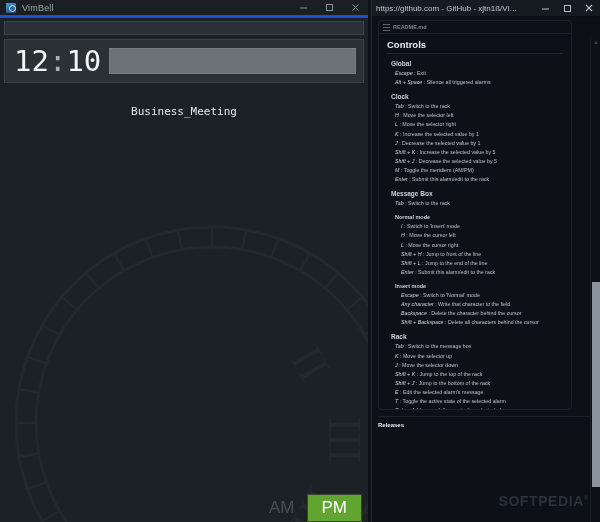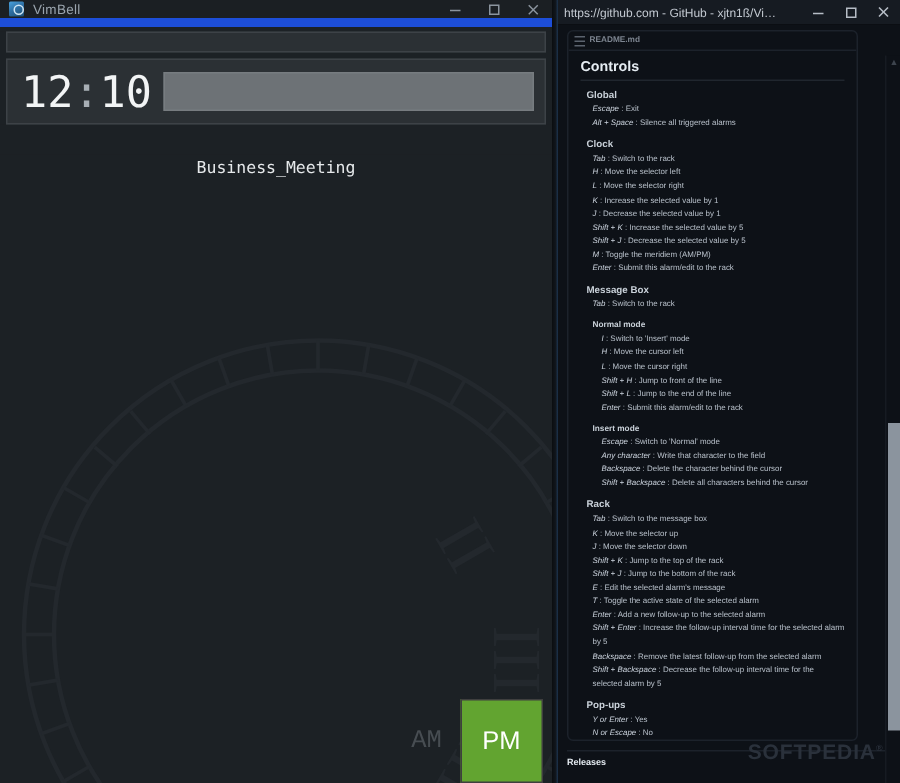--- a/index.html
+++ b/index.html
@@ -15,21 +15,21 @@
   #vimbell {
     position: absolute; left: 0; top: 0;
     width: 368px; height: 522px;
     background: #1c2125;
     overflow: hidden;
   }
   #vimbell-titlebar {
     height: 18px;
     background: #1b1f23;
     display: flex; align-items: center;
-    border-bottom: 6px solid #1d4ed8;
+    border-bottom: 3px solid #1d4ed8;
   }
   .vb-app-icon {
     width: 10px; height: 10px; margin-left: 6px; margin-right: 6px;
     background: linear-gradient(150deg,#4aa3df 0%,#2e6fa3 48%,#1d4e73 100%);
     border-radius: 1px;
     position: relative;
   }
   .vb-app-icon::after {
     content:""; position:absolute; left:2.5px; top:2px;
     width:5px; height:5px; border:1px solid #cfe6f5; border-radius:50%;
@@ -102,28 +102,28 @@
     opacity: 1; pointer-events: none;
   }
 
   
   #vb-meridiem {
     position: absolute; right: 6px; bottom: 3px;
     display: flex; align-items: center; gap: 6px;
   }
   #vb-am {
     font-size: 17px; color: #474d52;
-    font-family: Liberation Mono, monospace;
+    font-family: Liberation Sans, sans-serif;
     padding: 3px 6px;
   }
   #vb-pm {
     font-size: 17px; color: #ffffff;
     background: #62a430;
     border: 1px solid #3f3f3f;
-    padding: 17px 14px;
+    padding: 3px 14px;
     font-family: "Liberation Sans", sans-serif;
   }
 
   
   #divider {
     position: absolute; left: 368px; top: 0;
     width: 4px; height: 522px;
     background: linear-gradient(90deg,#0a0d10 0%, #11161c 60%, #1d3550 100%);
   }
 
@@ -157,21 +157,21 @@
     padding: 0;
   }
 
   
   #readme-card {
     margin: 3px 28px 0 6px;
     border: 1px solid #1c222b;
     border-radius: 4px;
     background: #0d1117;
     overflow: hidden;
-    height: 474px;
+    height: 390px;
   }
   #readme-tabbar {
     height: 13px; display: flex; align-items: center;
     padding-left: 4px; gap: 3px;
     border-bottom: 1px solid #1c222b;
   }
   .rm-list-icon { width: 7px; height: 7px; position: relative; }
   .rm-list-icon i {
     position: absolute; left: 0; width: 7px; height: 1px; background: #5b636e;
   }

